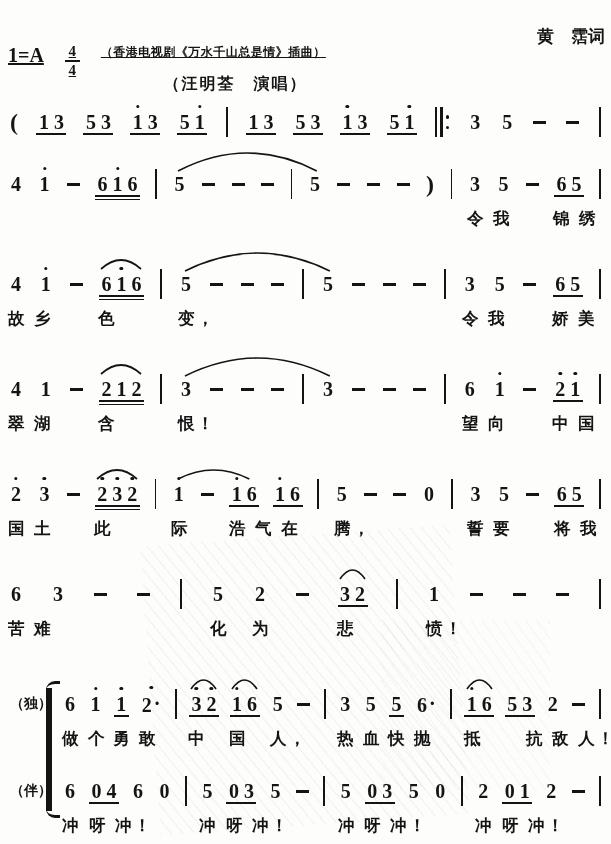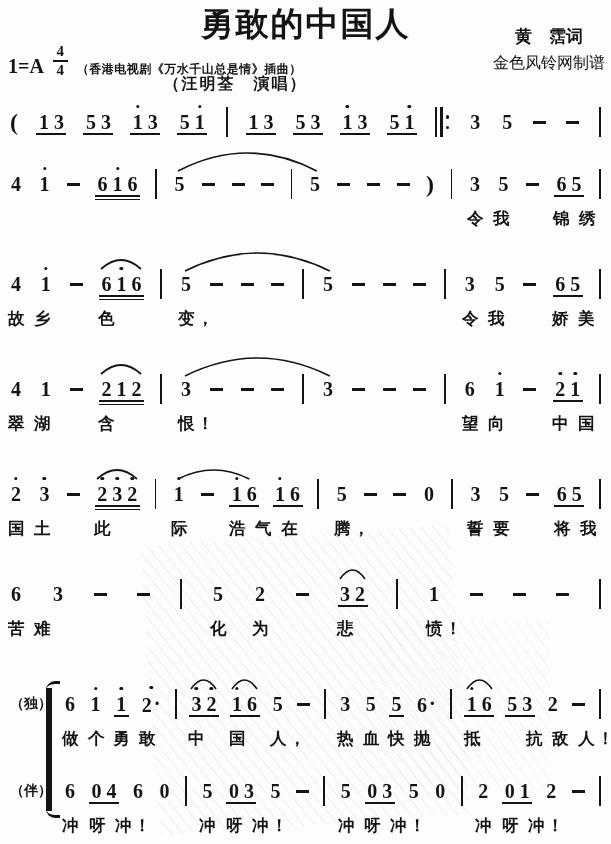--- a/index.html
+++ b/index.html
@@ -14,21 +14,21 @@
   .page{position:absolute;inset:0;}
   
   .header{position:relative;height:100px;}
   .song-title{
     margin:0;padding-top:2px;text-align:center;
     font-size:33px;font-weight:bold;letter-spacing:2px;
     font-family:"Liberation Sans", sans-serif;
   }
   .keyrow{
     position:absolute;left:8px;top:44px;
-    display:flex;align-items:flex-end;gap:9px;white-space:nowrap;
+    display:flex;align-items:flex-start;gap:21px;white-space:nowrap;text-decoration:underline;
   }
   .keysig{font-family:"Liberation Serif", serif;font-weight:bold;font-size:20px;}
   .timesig{display:inline-flex;flex-direction:column;align-items:center;line-height:1;
     font-family:"Liberation Serif", serif;font-weight:bold;font-size:15px;}
   .ts-line{width:15px;height:2px;background:#141414;margin:1px 0;}
   .subtitle{font-size:12px;font-weight:bold;letter-spacing:0.5px;}
   .performer{
     position:absolute;top:74px;left:0;right:0;text-align:center;
     transform:translateX(-70px);
     font-size:16px;font-weight:bold;letter-spacing:2px;
@@ -91,34 +91,32 @@
   .wm.w2{left:380px;top:620px;width:170px;height:170px;opacity:.7;}
 </style>
 </head>
 <body>
 
 <div class="page">
   <div class="wm w1"></div>
   <div class="wm w2"></div>
 
   <div class="header">
-    <h1 class="song-title">勇敢的中国人</h1>
     <div class="keyrow">
       <span class="keysig">1=A</span>
       <span class="timesig">
         <span>4</span>
         <span class="ts-line"></span>
         <span>4</span>
       </span>
       <span class="subtitle">（香港电视剧《万水千山总是情》插曲）</span>
     </div>
     <div class="performer">（汪明荃　演唱）</div>
     <div class="credits">
       <div class="cr1">黄　霑词</div>
-      <div class="cr3">金色风铃网制谱</div>
     </div>
   </div>
 
   <div class="score">
       <div class="music-line">
         <div class="tokens">
           <span class="paren">(</span>
           <span class="grp">
             <span class="note"><span class="digit">1</span><i class="ul ul1"></i></span>
             <span class="note"><span class="digit">3</span><i class="ul ul1"></i></span>

